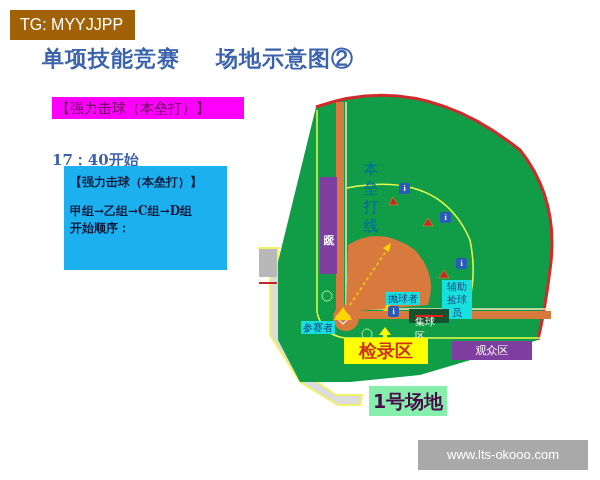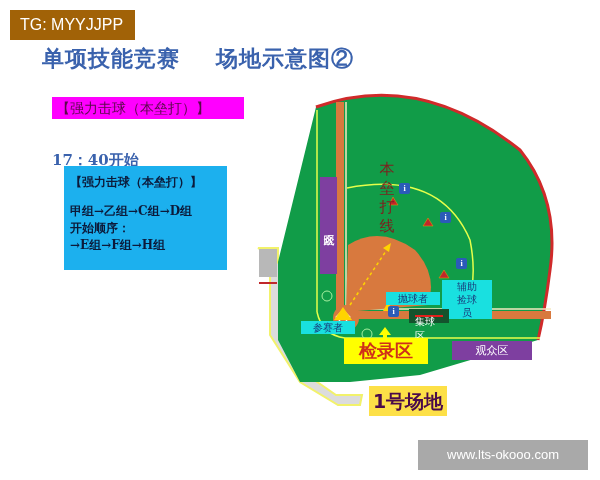--- a/index.html
+++ b/index.html
@@ -8,46 +8,45 @@
   .wm-top { left:10px; top:10px; width:125px; height:30px; background:#a16207; color:#fff; font-family:"Liberation Sans", sans-serif; font-size:16px; line-height:30px; padding-left:10px; box-sizing:border-box; }
   .title { left:42px; top:44px; font-size:22px; font-weight:bold; color:#3a62ad; letter-spacing:1px; font-family:"DejaVu Serif", serif; }
   .title .gap { display:inline-block; width:36px; }
   .event-tag { left:52px; top:97px; width:192px; height:22px; background:#ff00ff; color:#5a0a4a; font-size:14px; line-height:22px; padding-left:4px; box-sizing:border-box; font-family:"DejaVu Serif", serif; }
   .start-time { left:52px; top:119px; color:#3a62ad; font-size:15px; font-weight:bold; font-family:"DejaVu Serif", serif;margin-top:32px; }
   .order-box { left:64px; top:166px; width:163px; height:104px; background:#1cb0ee; color:#0c1a3a; font-family:"DejaVu Serif", serif; padding:8px 6px; box-sizing:border-box; }
   .order-box .ot { font-size:12px; font-weight:bold; margin-bottom:12px; }
   .order-box .ol { font-size:12px; font-weight:bold; line-height:17px; }
   .field-svg { left:0; top:0; }
   .checkin { left:344px; top:338px; width:84px; height:26px; background:#ffff00; color:#d0301a; font-size:18px; font-weight:bold; text-align:center; line-height:26px; }
-  .field-name { left:369px; top:386px; width:78px; height:30px; background:#fde047; color:#4a0a4a; font-size:19px; font-weight:bold; text-align:center; line-height:30px; }
+  .field-name { left:369px; top:386px; width:78px; height:30px; background:#86efac; color:#4a0a4a; font-size:19px; font-weight:bold; text-align:center; line-height:30px; }
   .aud-bottom { left:452px; top:341px; width:80px; height:19px; background:#7e3fa0; color:#fff; font-size:11px; text-align:center; line-height:19px; }
   .aud-left { left:320px; top:177px; width:17px; height:97px; background:#7e3fa0; color:#fff; font-size:11px; text-align:center; writing-mode:vertical-rl; line-height:17px; }
-  .tag-cyan { background:#19e0e0; color:#1a3a7a; font-size:10px; line-height:13px; padding:0 12px; }
+  .tag-cyan { background:#19e0e0; color:#1a3a7a; font-size:10px; line-height:13px; padding:0 2px; }
   .collect { left:409px; top:309px; width:40px; height:14px; background:#e3201c; color:#fff; font-size:10px; line-height:14px; border:6px solid #14532d; box-sizing:border-box; }
-  .hr-line { left:362px; top:160px; color:#7f1d1d; font-size:15px; width:18px; line-height:19px; text-align:center;margin-left:16px; }
+  .hr-line { left:362px; top:160px; color:#0369a1; font-size:15px; width:18px; line-height:19px; text-align:center; }
   .info { width:11px; height:11px; background:#2b5bb8; border-radius:2px; color:#fff; font-size:8px; font-weight:bold; text-align:center; line-height:11px; font-family:"Liberation Serif", serif; }
   .wm-bot { left:418px; top:440px; width:170px; height:30px; background:#a9a9a9; color:#fff; font-family:"Liberation Sans", sans-serif; font-size:13px; line-height:30px; text-align:center; }
 </style>
 </head>
 <body>
 
 <div class="abs wm-top">TG: MYYJJPP</div>
 
 <div class="abs title">
   <span>单项技能竞赛</span><span class="gap"></span><span>场地示意图②</span>
 </div>
 
 <div class="abs event-tag">【强力击球（本垒打）】</div>
 <div class="abs start-time">17：40开始</div>
 
 <div class="abs order-box">
   <div class="ot">【强力击球（本垒打）】</div>
   <div class="ol">甲组→乙组→C组→D组</div>
   <div class="ol">开始顺序：</div>
-  <div class="ol">→E组→F组→H组</div>
 </div>
 
 <svg class="abs field-svg" width="600" height="480">
 
   <polygon points="258,248 278,248 278,262 270,268 270,335 300,382 338,405 360,405 362,395 336,395 300,370 282,338 282,260" fill="#dcdcdc" stroke="#f2f26a" stroke-width="2"></polygon>
   <rect x="259" y="249" width="18" height="28" fill="#b8b8b8"></rect>
   <line x1="259" y1="283" x2="277" y2="283" stroke="#c0282a" stroke-width="2"></line>
 
   <path d="M316,107 Q420,70 520,150 Q560,200 550,270 Q545,310 538,340 L420,375 L350,382 L300,382 L278,340 L278,262 Z" fill="#119c48"></path>
 

